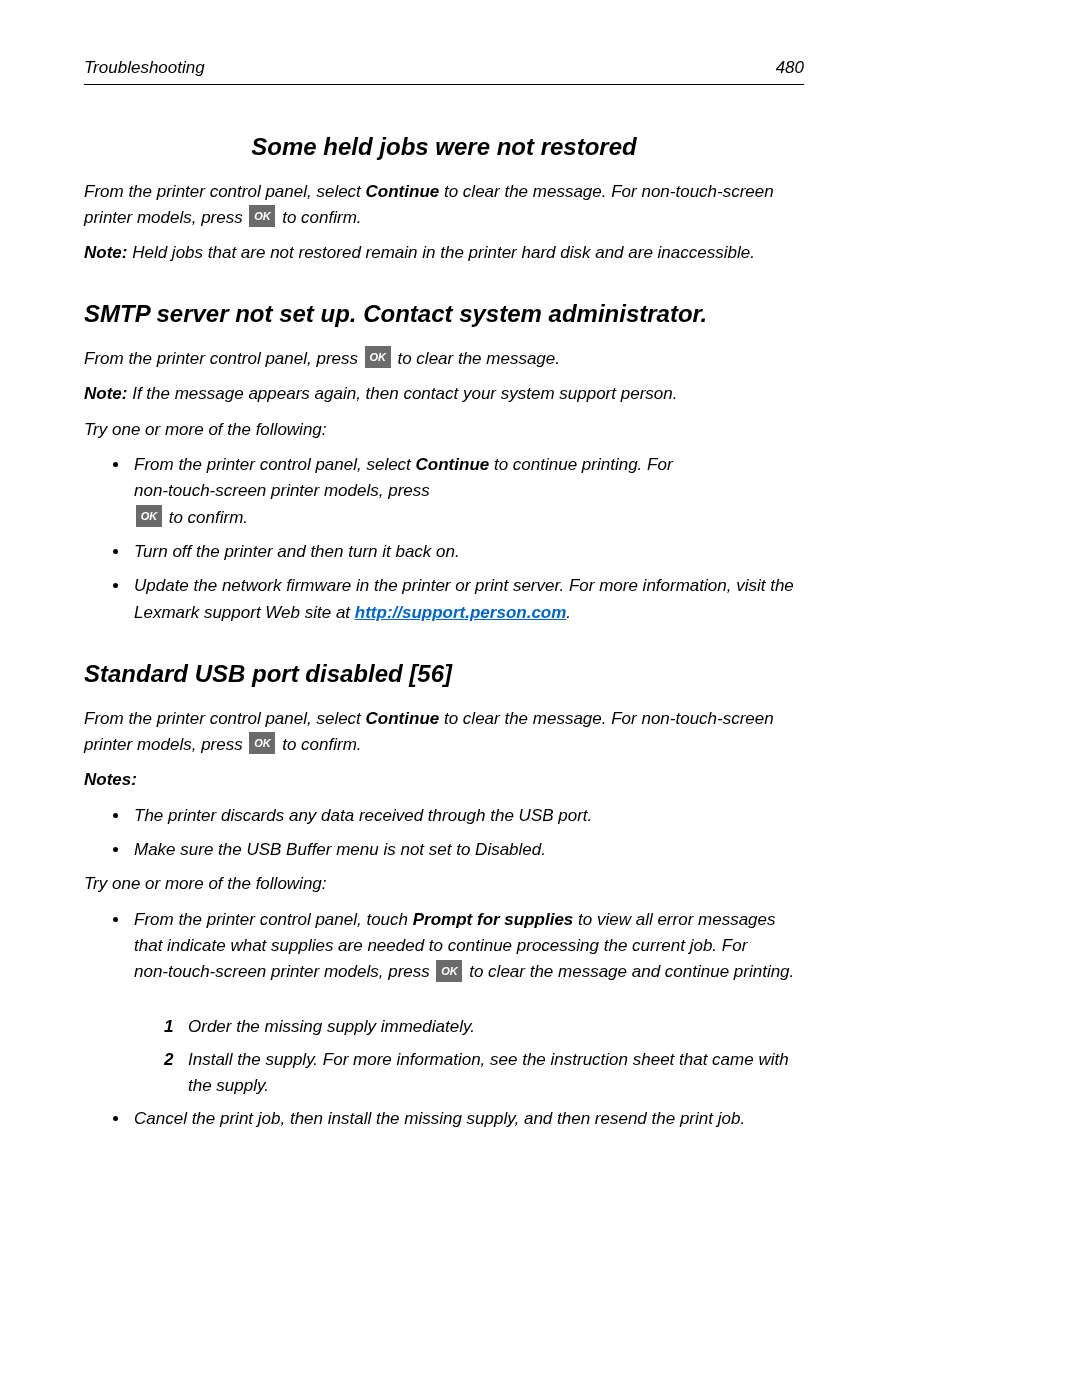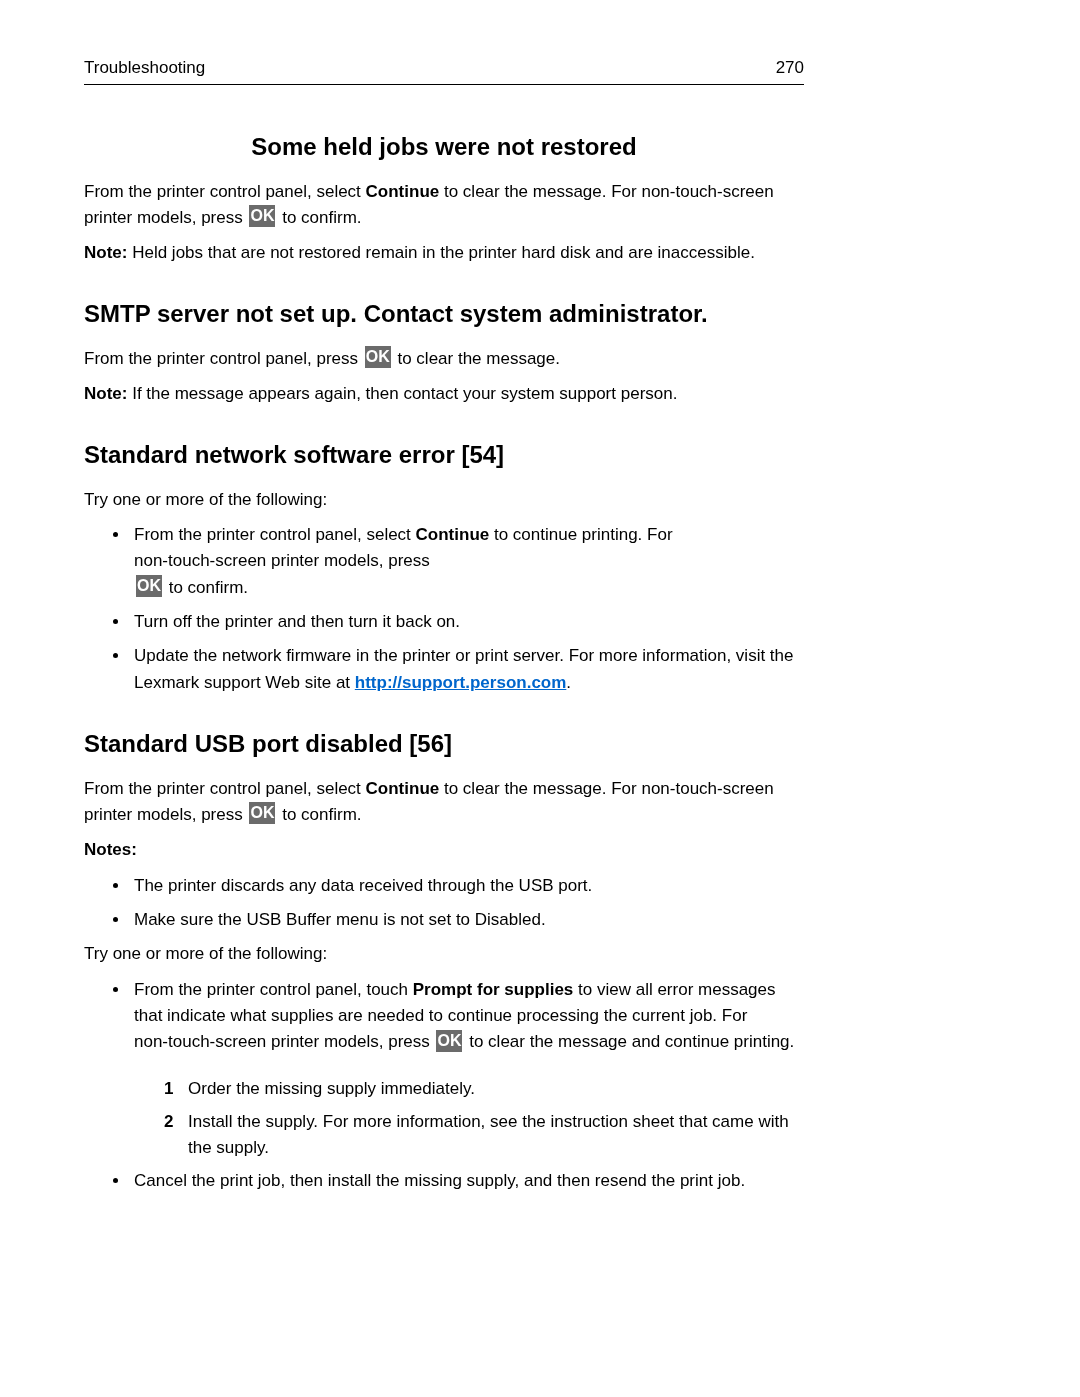--- a/index.html
+++ b/index.html
@@ -9,20 +9,21 @@
     font-size: 17px;
     color: #000;
     background: #fff;
   }
   .page {
     width: 888px;
     min-height: 1397px;
     padding: 58px 84px 60px 84px;
     box-sizing: border-box;
     position: relative;
+    font-style: italic;
   }
   .header-row {
     display: flex;
     justify-content: space-between;
     border-bottom: 1px solid #000;
     padding-bottom: 6px;
     margin-bottom: 48px;
     font-size: 17px;
   }
   h2.section {
@@ -37,21 +38,21 @@
     list-style-type: disc;
     margin: 6px 0 6px 0;
     padding-left: 46px;
   }
   ul.bulleted > li {
     margin-bottom: 8px;
     line-height: 1.55;
     padding-left: 4px;
   }
   ol.numbered {
-    margin: 20px 0 8px 0;
+    margin: 28px 0 8px 0;
     padding-left: 42px;
     counter-reset: step;
     list-style: none;
   }
   ol.numbered > li {
     counter-increment: step;
     margin-bottom: 8px;
     line-height: 1.5;
     position: relative;
     padding-left: 12px;
@@ -62,21 +63,21 @@
     position: absolute;
     left: -12px;
   }
   .ok-btn {
     display: inline-block;
     width: 26px;
     height: 22px;
     background: #6b6b6b;
     color: #fff;
     font-family: Arial, sans-serif;
-    font-size: 16px;
+    font-size: 11px;
     font-weight: bold;
     text-align: center;
     line-height: 22px;
     vertical-align: middle;
     margin: 0 2px;
     position: relative;
     top: -2px;
   }
   a.link {
     color: #0066cc;
@@ -84,40 +85,39 @@
     font-weight: bold;
   }
 </style>
 </head>
 <body>
 
 <div class="page">
 
   <div class="header-row">
     <span>Troubleshooting</span>
-    <span>270</span>
+    <span>480</span>
   </div>
 
   <h2 class="section first">Some held jobs were not restored</h2>
   <p>
     <span>From the printer control panel, select </span><span class="bold">Continue</span><span> to clear the message. For non‑touch‑screen printer models, press </span><span class="ok-btn">OK</span><span> to confirm.</span>
   </p>
   <p>
     <span class="bold">Note:</span><span> Held jobs that are not restored remain in the printer hard disk and are inaccessible.</span>
   </p>
 
   <h2 class="section">SMTP server not set up. Contact system administrator.</h2>
   <p>
     <span>From the printer control panel, press </span><span class="ok-btn">OK</span><span> to clear the message.</span>
   </p>
   <p>
     <span class="bold">Note:</span><span> If the message appears again, then contact your system support person.</span>
   </p>
 
-  <h2 class="section">Standard network software error [54]</h2>
   <p>Try one or more of the following:</p>
   <ul class="bulleted">
     <li>
       <span>From the printer control panel, select </span><span class="bold">Continue</span><span> to continue printing. For non‑touch‑screen printer models, press </span><br><span class="ok-btn">OK</span><span> to confirm.</span>
     </li>
     <li>Turn off the printer and then turn it back on.</li>
     <li>
       <span>Update the network firmware in the printer or print server. For more information, visit the Lexmark support Web site at </span><a class="link">http://support.person.com</a><span>.</span>
     </li>
   </ul>

